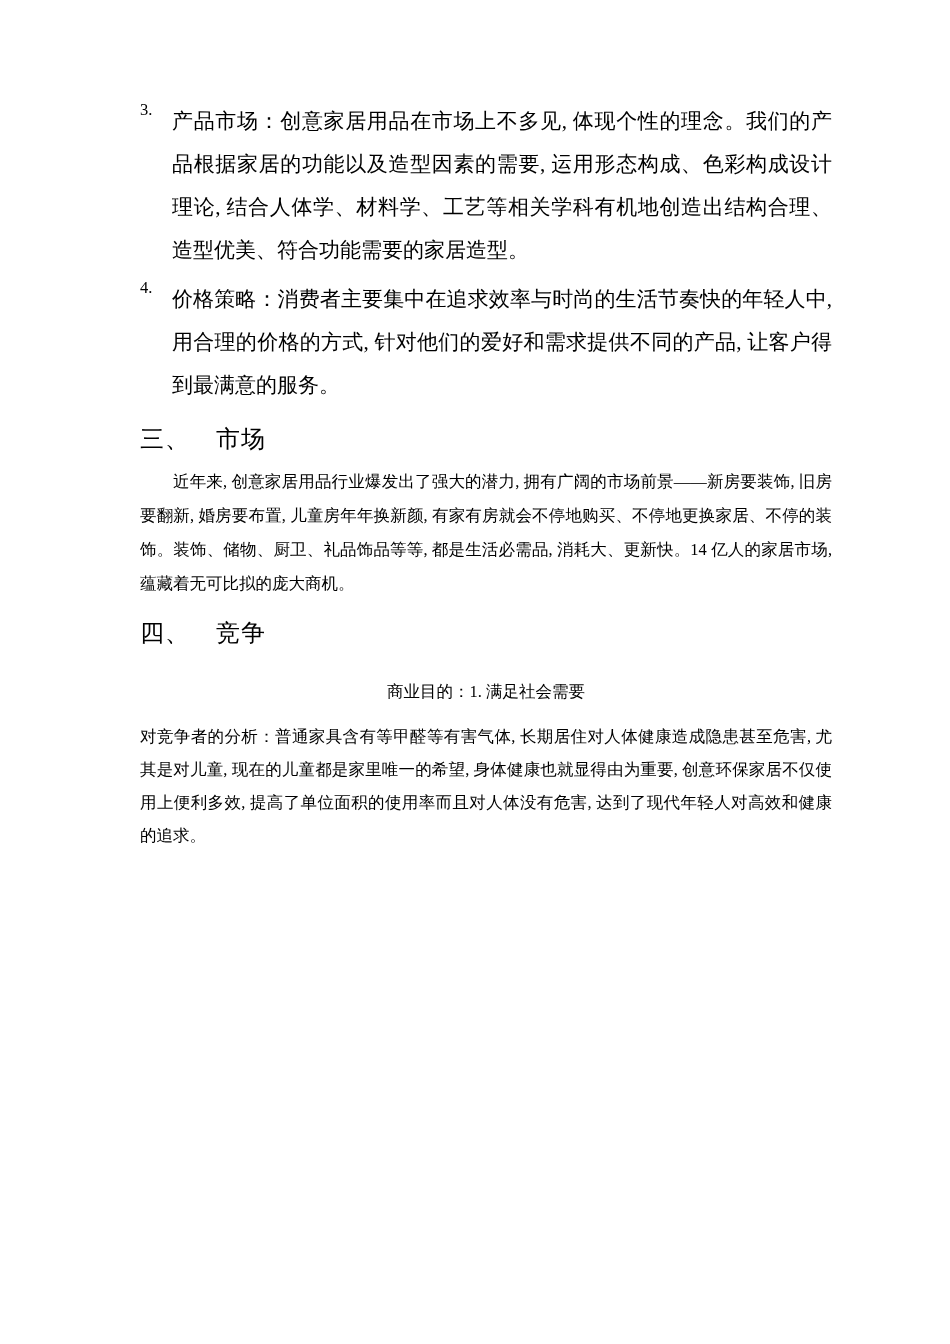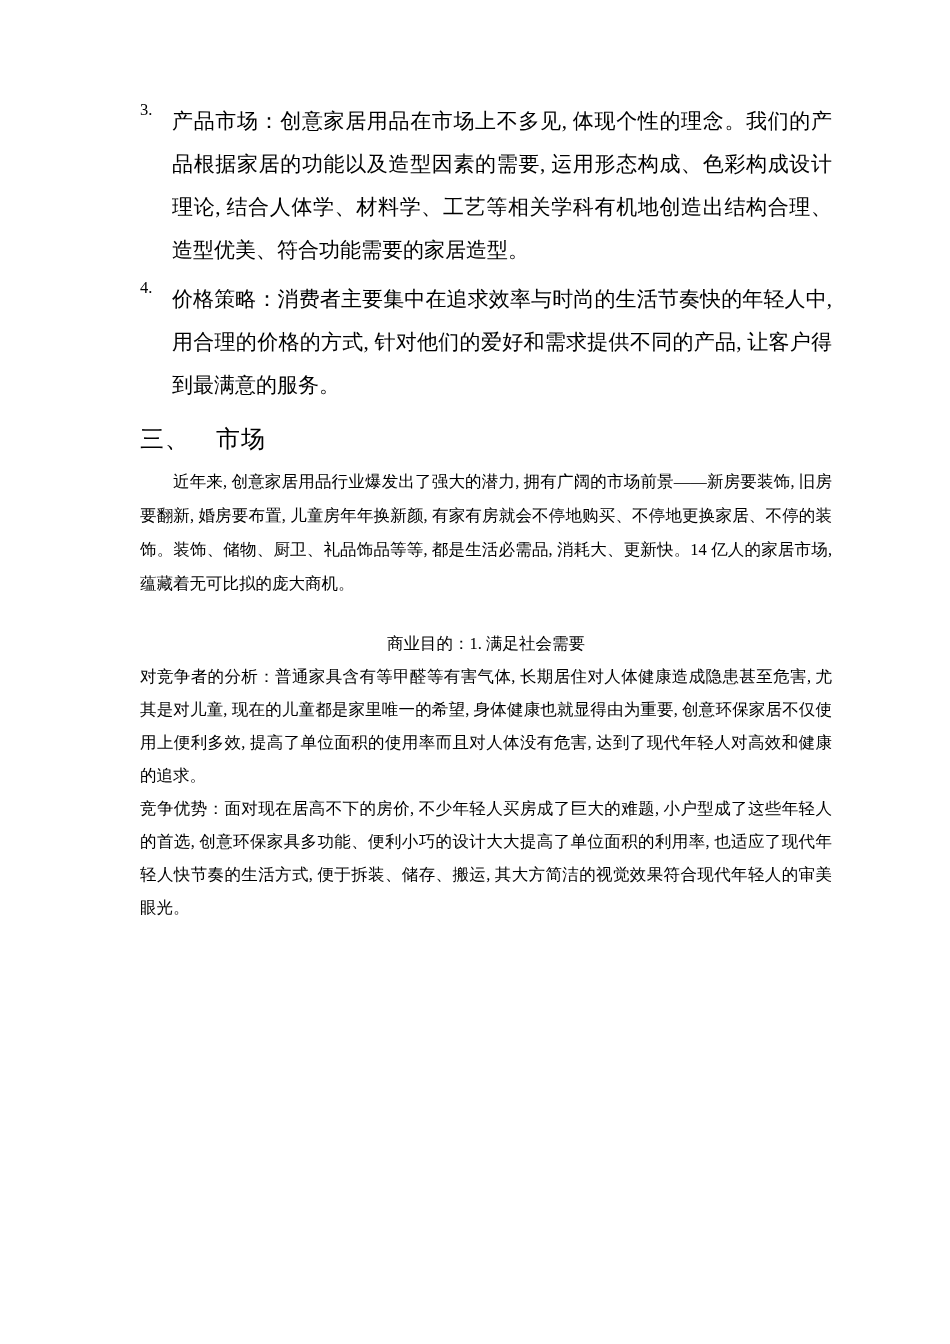--- a/index.html
+++ b/index.html
@@ -73,20 +73,21 @@
     text-align: center;
   }
   .biz-label {
     display: inline-block;
   }
   .biz-sub {
     display: block;
     padding-left: 210px;
   }
   .analysis {
+    margin-top: 12px;
     font-size: 16.5px;
     line-height: 2.0;
     text-align: justify;
     text-justify: inter-ideograph;
   }
   .analysis-label {
     font-family: "Liberation Serif", serif;
   }
 </style>
 </head>
@@ -104,28 +105,28 @@
       <div class="list-body"><span>价格策略：</span><span>消费者主要集中在追求效率与时尚的生活节奏快的年轻人中, 用合理的价格的方式, 针对他们的爱好和需求提供不同的产品, 让客户得到最满意的服务。</span></div>
     </li>
   </ul>
 
   <div class="heading">
     <span class="h-num">三、</span><span>市场</span>
   </div>
 
   <p class="para para-indent">近年来, 创意家居用品行业爆发出了强大的潜力, 拥有广阔的市场前景——新房要装饰, 旧房要翻新, 婚房要布置, 儿童房年年换新颜, 有家有房就会不停地购买、不停地更换家居、不停的装饰。装饰、储物、厨卫、礼品饰品等等, 都是生活必需品, 消耗大、更新快。14 亿人的家居市场, 蕴藏着无可比拟的庞大商机。</p>
 
+  <div class="heading">
+    <span class="h-num">四、</span><span>竞争</span>
+  </div>
 
   <div class="biz-block">
     <div class="biz-row">
       <span class="biz-label">商业目的：</span><span>1. 满足社会需要</span>
     </div>
   </div>
 
   <div class="analysis">
     <span class="analysis-label">对竞争者的分析：</span><span>普通家具含有等甲醛等有害气体, 长期居住对人体健康造成隐患甚至危害, 尤其是对儿童, 现在的儿童都是家里唯一的希望, 身体健康也就显得由为重要, 创意环保家居不仅使用上便利多效, 提高了单位面积的使用率而且对人体没有危害, 达到了现代年轻人对高效和健康的追求。</span>
   </div>
 
-  <div class="analysis">
-    <span class="analysis-label">竞争优势：</span><span>面对现在居高不下的房价, 不少年轻人买房成了巨大的难题, 小户型成了这些年轻人的首选, 创意环保家具多功能、便利小巧的设计大大提高了单位面积的利用率, 也适应了现代年轻人快节奏的生活方式, 便于拆装、储存、搬运, 其大方简洁的视觉效果符合现代年轻人的审美眼光。</span>
-  </div>
 
 </div>
 
 </body></html>

